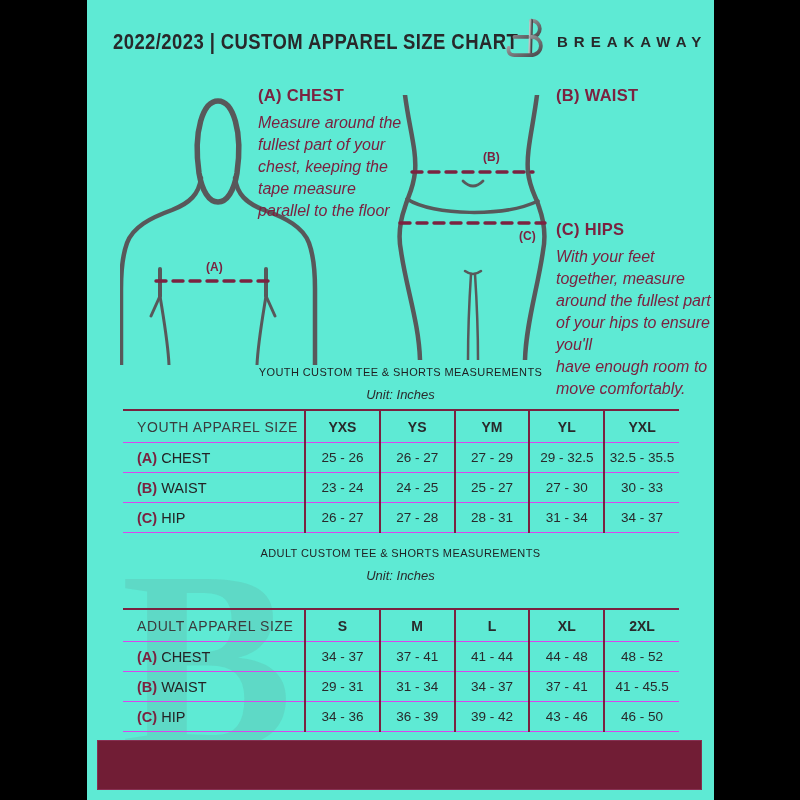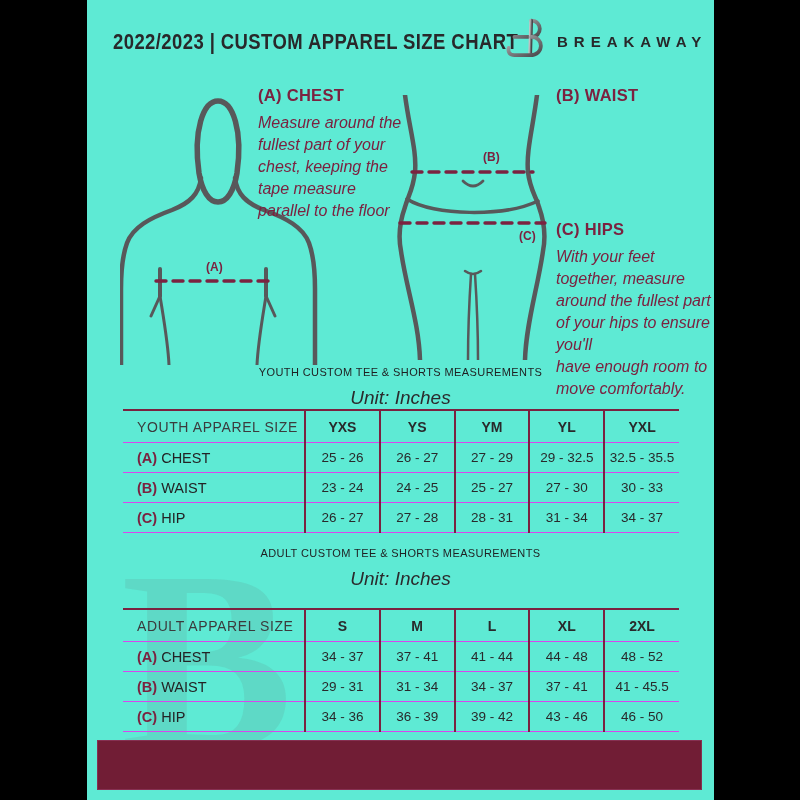--- a/index.html
+++ b/index.html
@@ -40,21 +40,21 @@
     position:absolute;font-size:12px;font-weight:bold;color:#7b2240;
   }
   .dl-a{left:119px;top:260px;} .dl-b{left:396px;top:150px;} .dl-c{left:432px;top:229px;}
   
   .sec-title{
     position:absolute;width:100%;text-align:center;
     font-size:11px;font-weight:normal;letter-spacing:.4px;color:#1f1f21;
   }
   .sec-unit{
     position:absolute;width:100%;text-align:center;
-    font-size:19px;font-style:italic;color:#2b2b2d;
+    font-size:13px;font-style:italic;color:#2b2b2d;
   }
   .yt-title{top:366px;} .yt-unit{top:387px;}
   .ad-title{top:547px;} .ad-unit{top:568px;}
   
   table.size-table{
     position:absolute;left:36px;width:556px;border-collapse:collapse;table-layout:fixed;
     border-top:2px solid #7b2240;background:transparent;
   }
   .yt-table{top:409px;} .ad-table{top:588px;margin-top:20px;}
   .size-table th,.size-table td{

